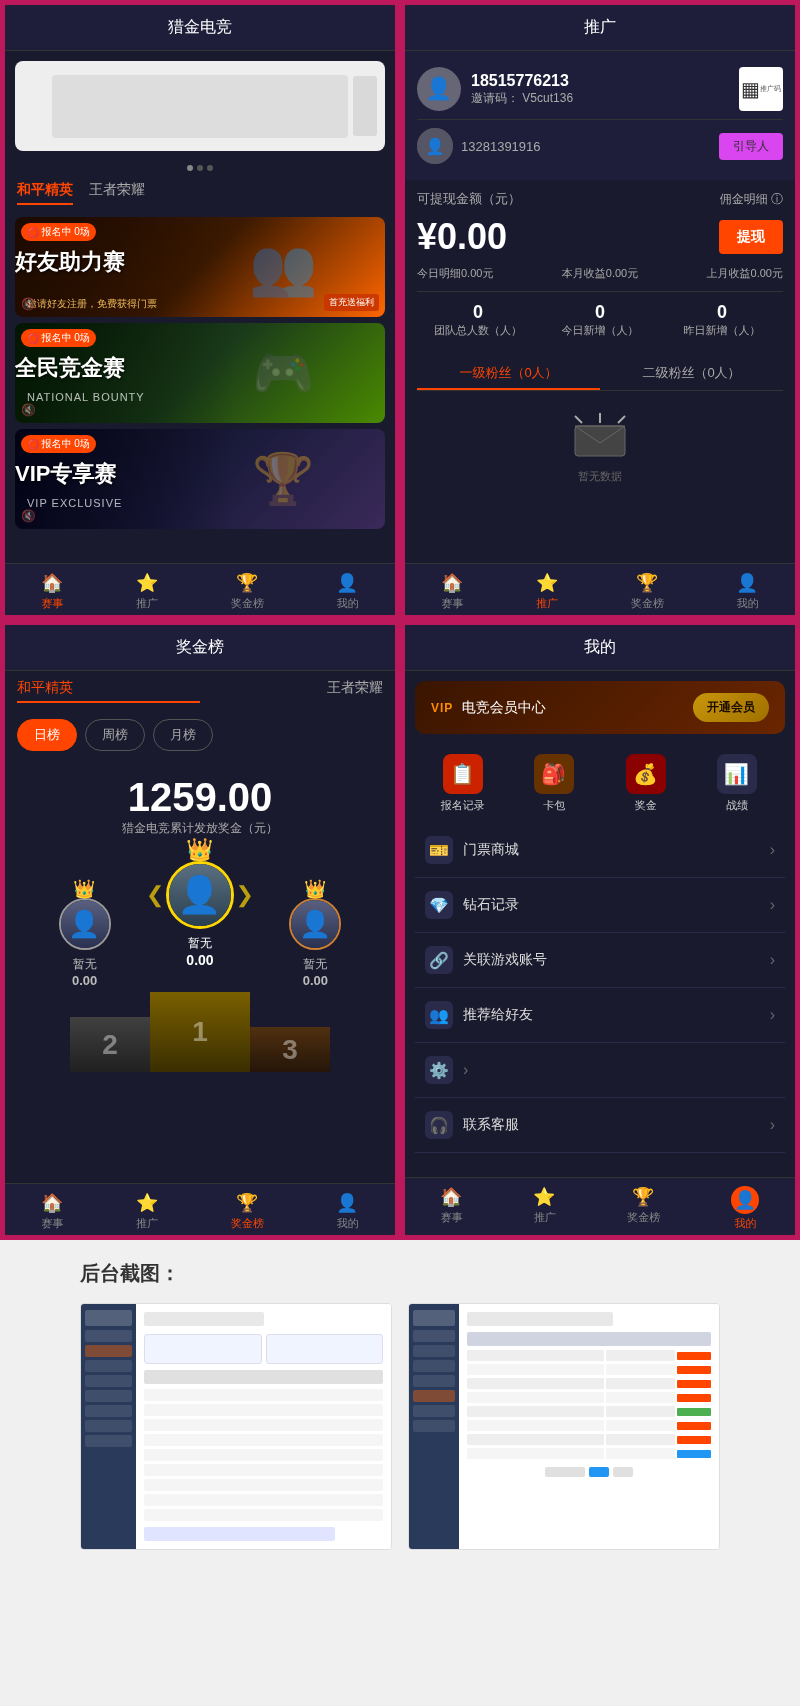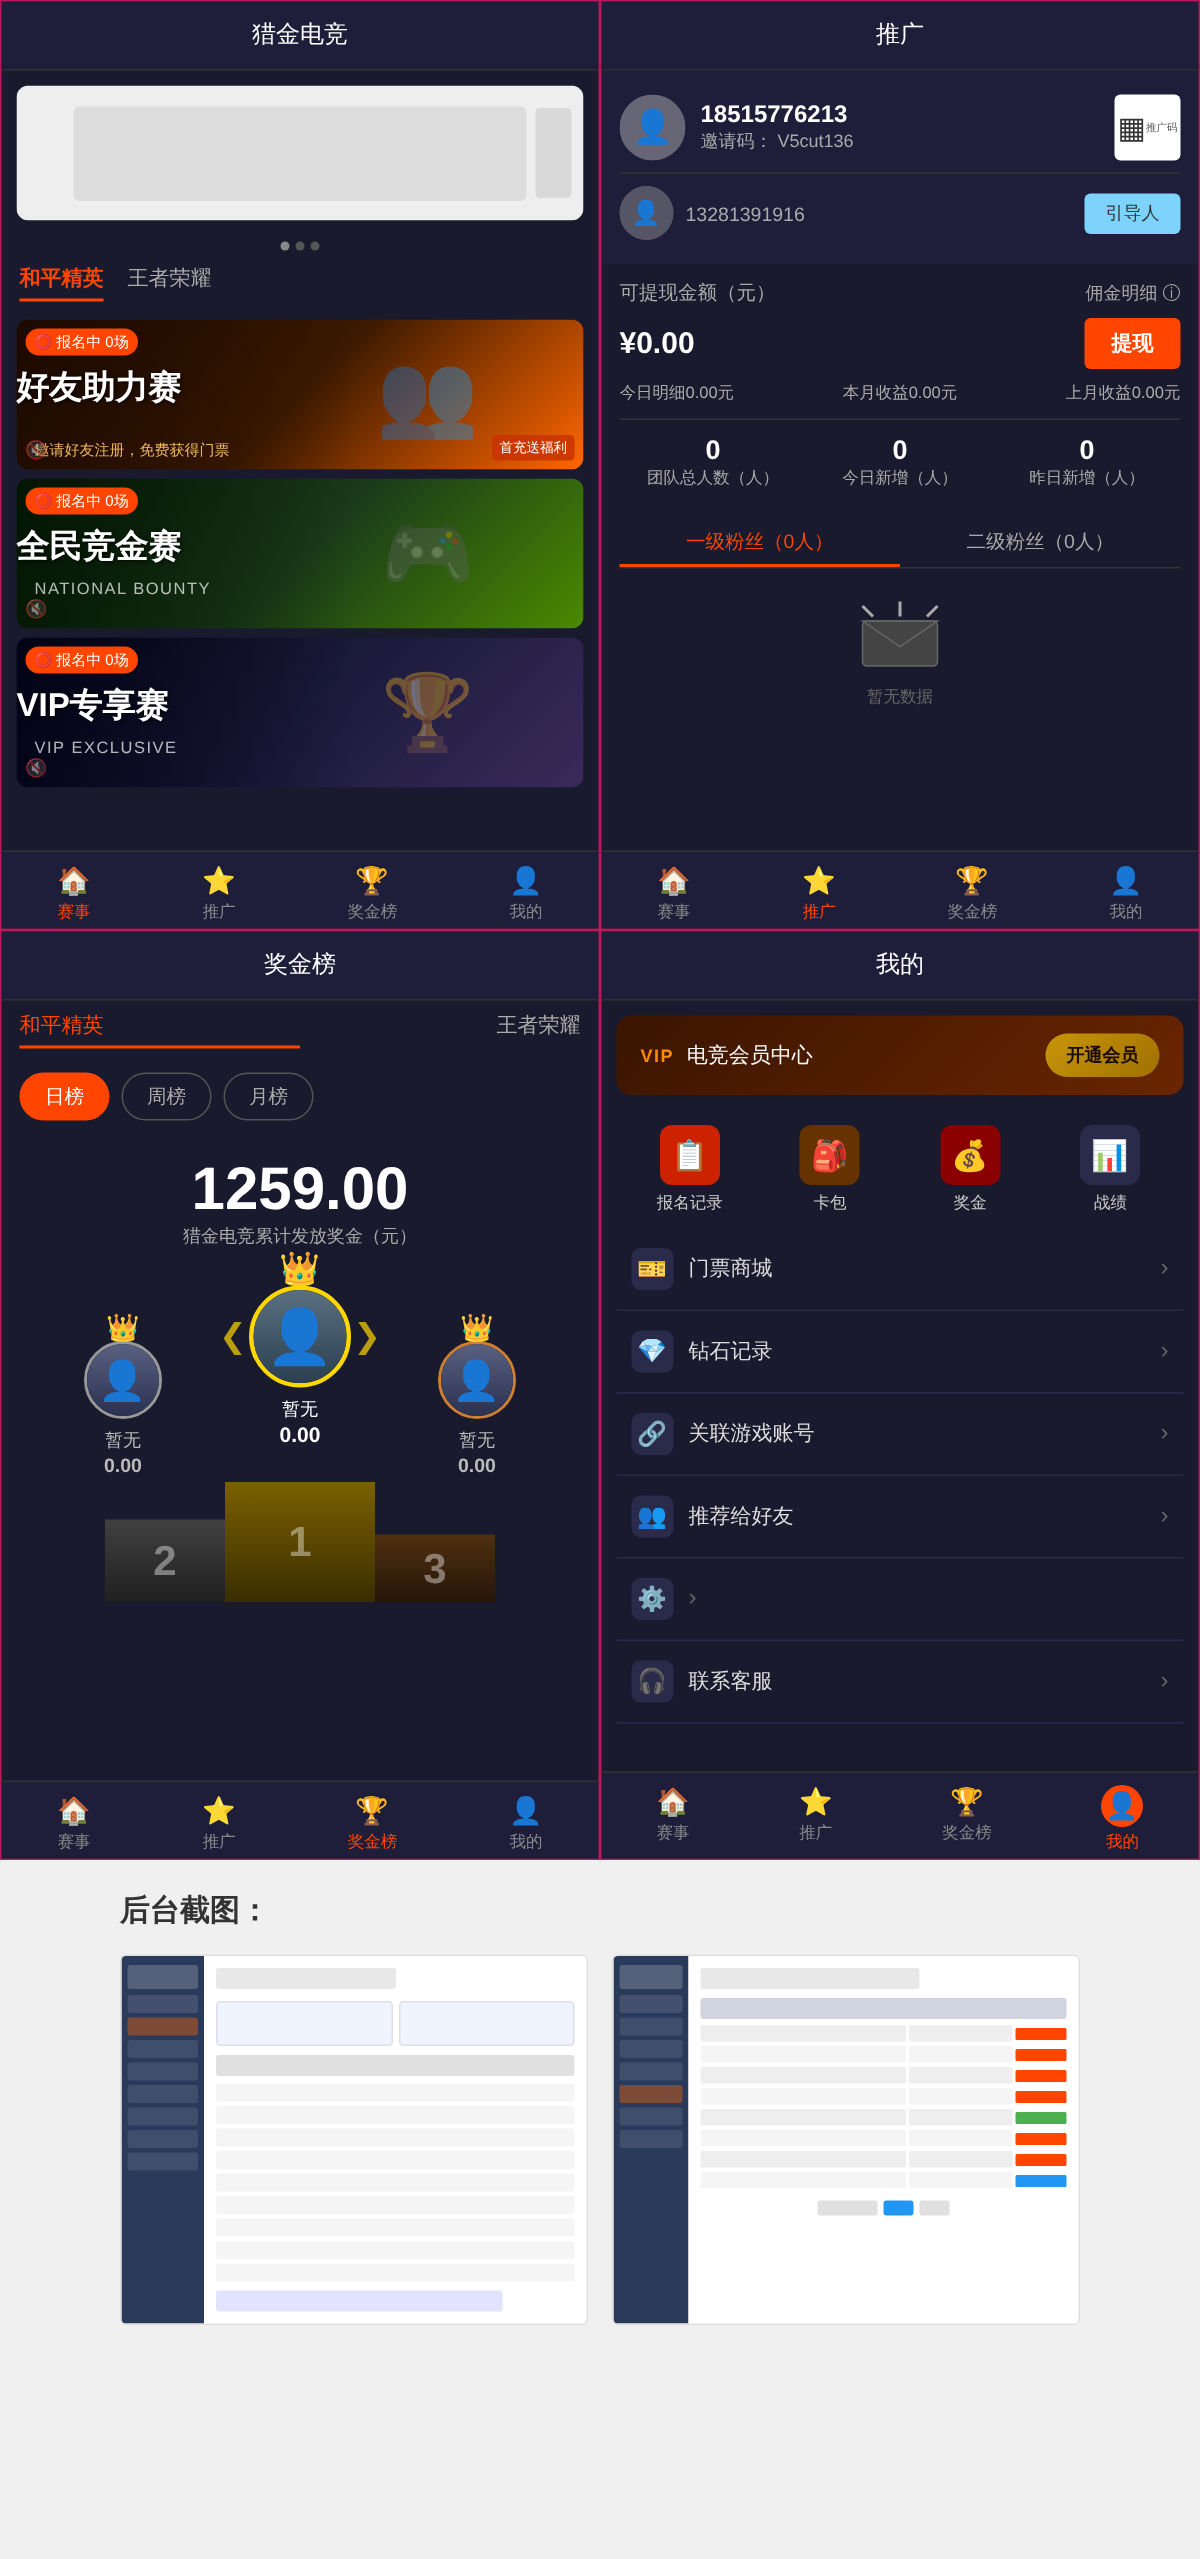--- a/index.html
+++ b/index.html
@@ -11,21 +11,21 @@
 
     .screens-grid {
       display: grid;
       grid-template-columns: 1fr 1fr;
       gap: 0;
       width: 800px;
     }
 
     .screen {
       background: #1a1a2e;
-      border: 1px solid #be185d;
+      border: 5px solid #be185d;
       position: relative;
       overflow: hidden;
     }
 
     
     .screen-1 {
       background: #1a1a2e;
       min-height: 620px;
     }
 
@@ -253,21 +253,21 @@
       background: #444;
     }
 
     .invite-id {
       flex: 1;
       color: #aaa;
       font-size: 13px;
     }
 
     .invite-btn {
-      background: #7dd3fc;
+      background: #d946ef;
       color: #333;
       padding: 5px 14px;
       border-radius: 4px;
       font-size: 12px;
       border: none;
       cursor: pointer;
     }
 
     .promo-earnings {
       padding: 10px 12px;
@@ -291,21 +291,21 @@
     }
 
     .earnings-row {
       display: flex;
       align-items: center;
       gap: 10px;
     }
 
     .amount-large {
       color: #fff;
-      font-size: 20px;
+      font-size: 36px;
       font-weight: bold;
     }
 
     .withdraw-btn {
       background: #ff4500;
       color: #fff;
       padding: 8px 18px;
       border-radius: 4px;
       font-size: 14px;
       font-weight: bold;

